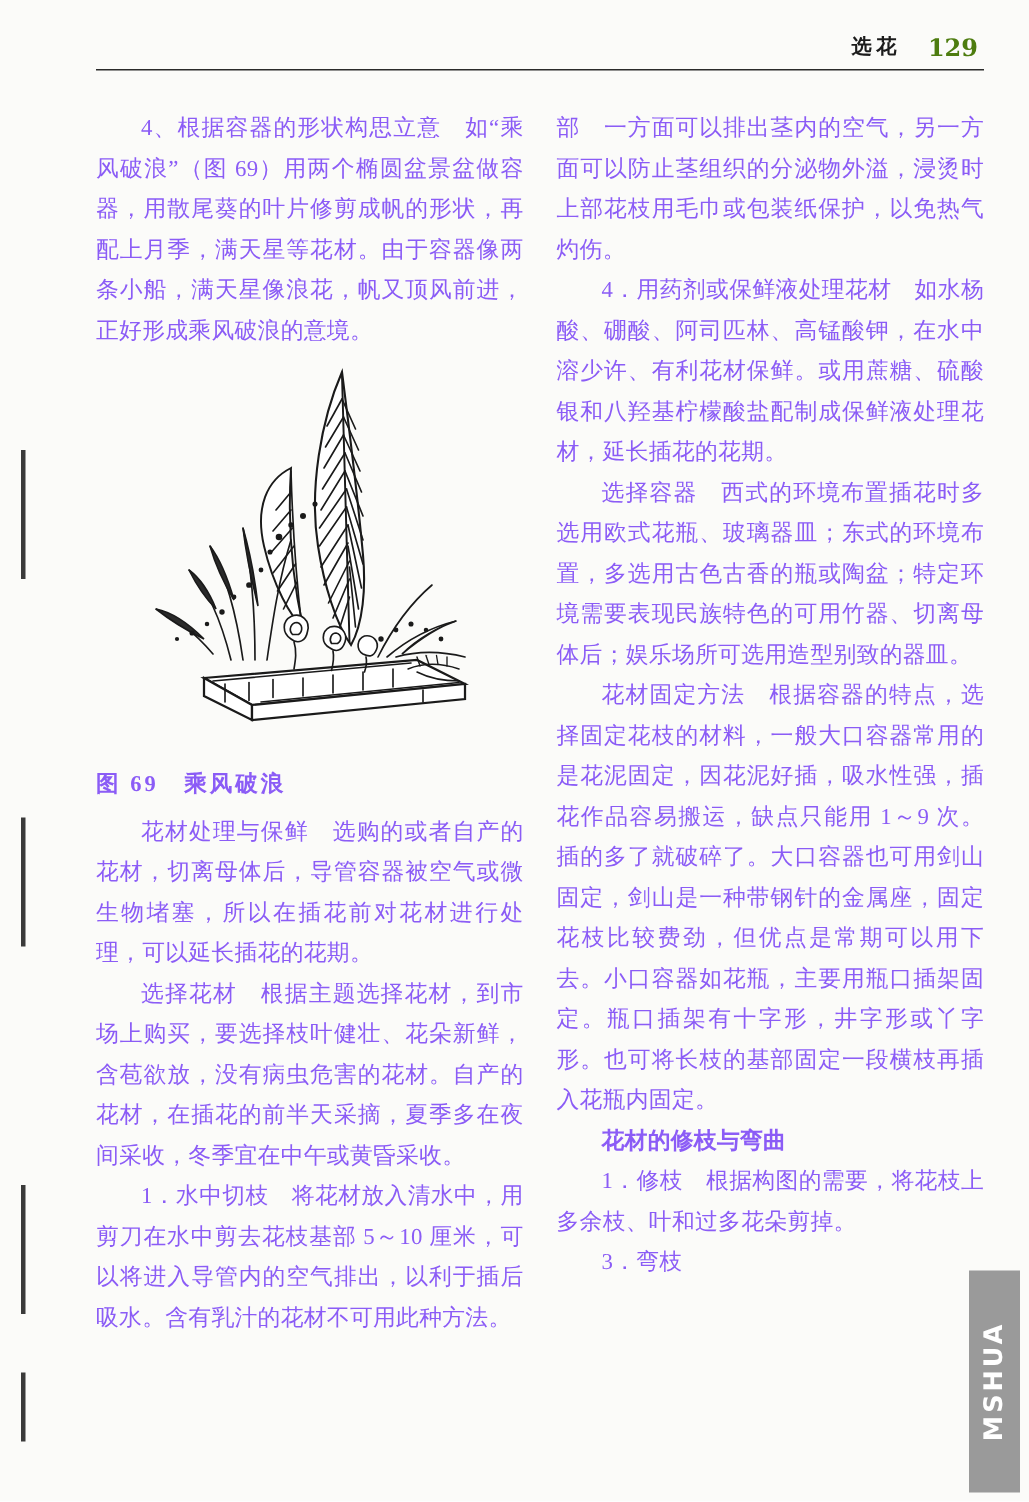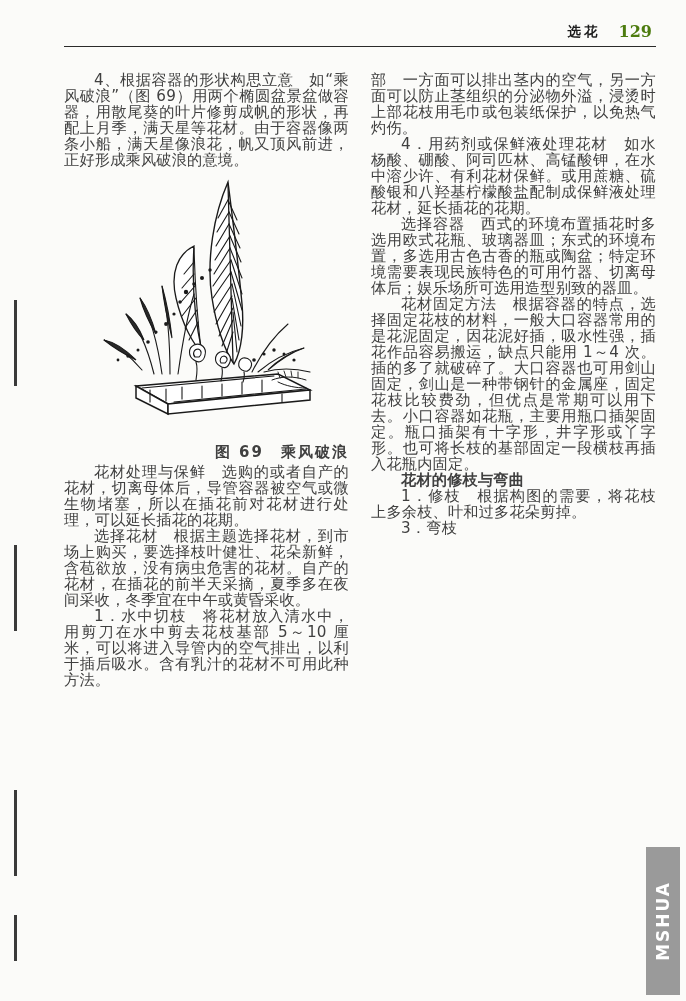--- a/index.html
+++ b/index.html
@@ -17,21 +17,21 @@
     background: #fbfbf9;
     overflow: hidden;
   }
 
   
   .header {
     position: absolute;
     top: 22px;
     right: 34px;
     display: flex;
-    align-items: center;
+    align-items: flex-start;
     gap: 18px;
   }
   .header .chapter {
     font-size: 13.5px;
     letter-spacing: 3px;
     color: #1b1b1b;
     font-weight: 700;
   }
   .header .pageno {
     font-size: 16px;
@@ -54,24 +54,25 @@
     top: 72px;
     left: 64px;
     width: 592px;
     height: 900px;
     display: flex;
     gap: 22px;
   }
   .col {
     width: 285px;
     font-size: 15.2px;
-    line-height: 16px;
-    color: #404040;
+    line-height: 27px;
+    color: #8b5cf6;
     text-align: justify;
     letter-spacing: 0.2px;
+    font-family: Liberation Serif, serif;
   }
   .col p {
     margin: 0;
   }
   .ind2 {
     text-indent: 30px;
   }
   .bold {
     font-weight: 700;
   }
@@ -81,21 +82,21 @@
     position: relative;
     width: 285px;
     height: 268px;
     margin: 6px 0 2px 0;
   }
   .figure svg {
     display: block;
     margin: 0 auto;
   }
   .figcaption {
-    text-align: right;
+    text-align: left;
     font-weight: 700;
     font-size: 15px;
     letter-spacing: 2px;
     margin: 2px 0 4px 0;
   }
 
   
   .edge {
     position: absolute;
     left: 14px;
@@ -268,21 +269,21 @@
 
       <p class="ind2">花材处理与保鲜　选购的或者自产的花材，切离母体后，导管容器被空气或微生物堵塞，所以在插花前对花材进行处理，可以延长插花的花期。</p>
       <p class="ind2">选择花材　根据主题选择花材，到市场上购买，要选择枝叶健壮、花朵新鲜，含苞欲放，没有病虫危害的花材。自产的花材，在插花的前半天采摘，夏季多在夜间采收，冬季宜在中午或黄昏采收。</p>
       <p class="ind2">1．水中切枝　将花材放入清水中，用剪刀在水中剪去花枝基部 5～10 厘米，可以将进入导管内的空气排出，以利于插后吸水。含有乳汁的花材不可用此种方法。</p>
     </div>
 
     <div class="col">
       <p>部　一方面可以排出茎内的空气，另一方面可以防止茎组织的分泌物外溢，浸烫时上部花枝用毛巾或包装纸保护，以免热气灼伤。</p>
       <p class="ind2">4．用药剂或保鲜液处理花材　如水杨酸、硼酸、阿司匹林、高锰酸钾，在水中溶少许、有利花材保鲜。或用蔗糖、硫酸银和八羟基柠檬酸盐配制成保鲜液处理花材，延长插花的花期。</p>
       <p class="ind2">选择容器　西式的环境布置插花时多选用欧式花瓶、玻璃器皿；东式的环境布置，多选用古色古香的瓶或陶盆；特定环境需要表现民族特色的可用竹器、切离母体后；娱乐场所可选用造型别致的器皿。</p>
-      <p class="ind2">花材固定方法　根据容器的特点，选择固定花枝的材料，一般大口容器常用的是花泥固定，因花泥好插，吸水性强，插花作品容易搬运，缺点只能用 1～4 次。插的多了就破碎了。大口容器也可用剑山固定，剑山是一种带钢针的金属座，固定花枝比较费劲，但优点是常期可以用下去。小口容器如花瓶，主要用瓶口插架固定。瓶口插架有十字形，井字形或丫字形。也可将长枝的基部固定一段横枝再插入花瓶内固定。</p>
+      <p class="ind2">花材固定方法　根据容器的特点，选择固定花枝的材料，一般大口容器常用的是花泥固定，因花泥好插，吸水性强，插花作品容易搬运，缺点只能用 1～9 次。插的多了就破碎了。大口容器也可用剑山固定，剑山是一种带钢针的金属座，固定花枝比较费劲，但优点是常期可以用下去。小口容器如花瓶，主要用瓶口插架固定。瓶口插架有十字形，井字形或丫字形。也可将长枝的基部固定一段横枝再插入花瓶内固定。</p>
       <p class="ind2 bold">花材的修枝与弯曲</p>
       <p class="ind2">1．修枝　根据构图的需要，将花枝上多余枝、叶和过多花朵剪掉。</p>
       <p class="ind2">3．弯枝</p>
     </div>
   </div>
 
   <div class="watermark">
     <span>MSHUA</span>
   </div>
 </div>

